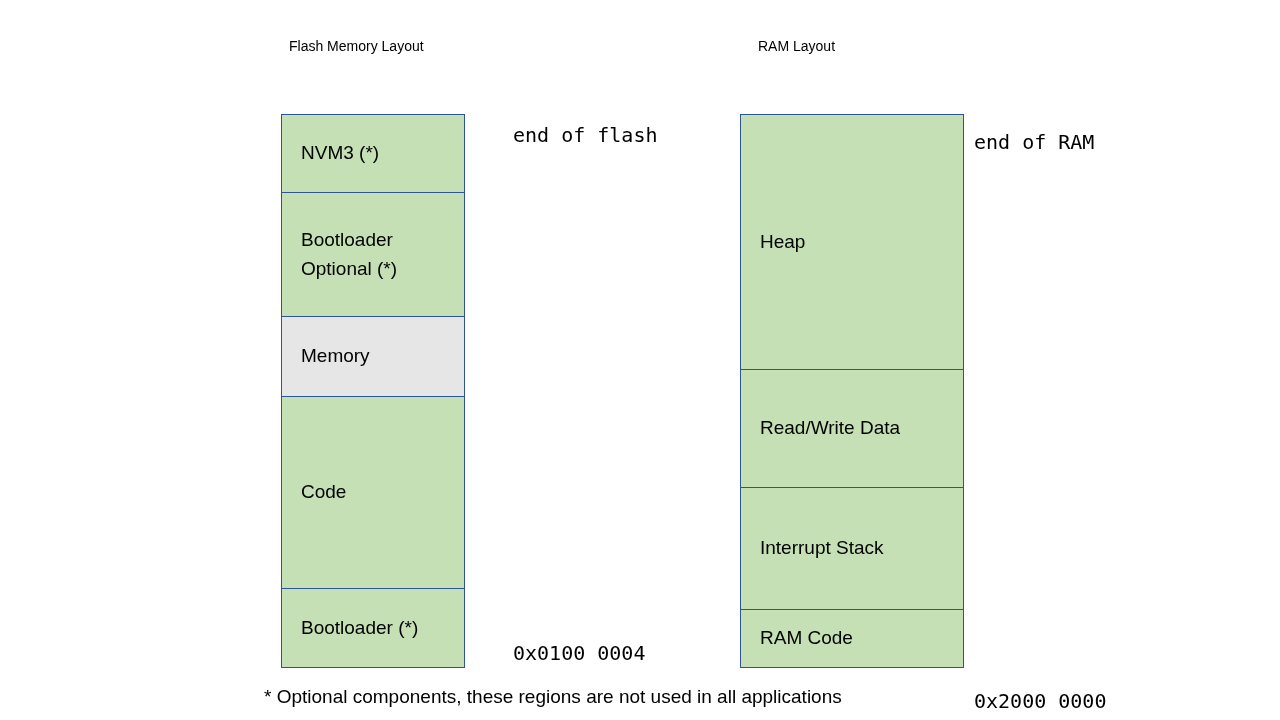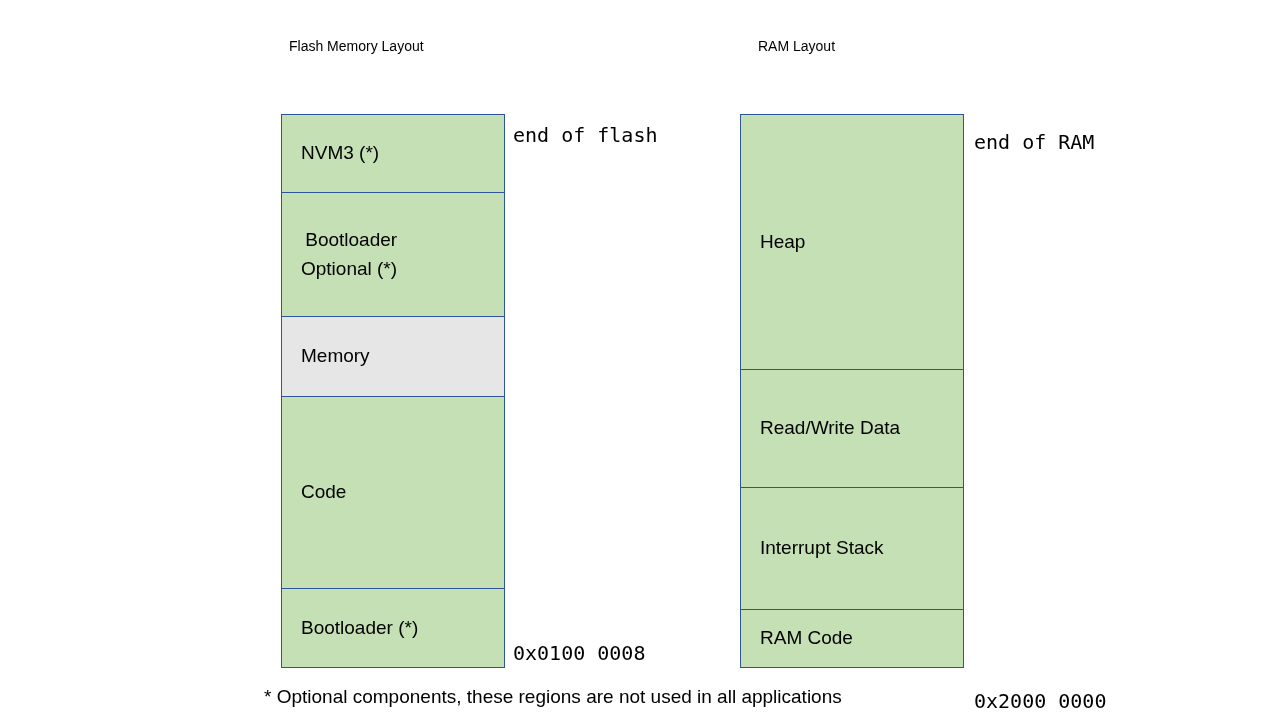--- a/index.html
+++ b/index.html
@@ -25,21 +25,21 @@
     white-space: nowrap;
   }
   .flash-title { left: 289px; top: 38px; }
   .ram-title   { left: 758px; top: 38px; }
 
   .stack {
     border: 1.5px solid var(--border-blue, #2E5597);
     display: flex;
     flex-direction: column;
   }
-  .flash-stack { left: 281px; top: 114px; width: 224px; height: 554px; text-align: right; }
+  .flash-stack { left: 281px; top: 114px; width: 184px; height: 554px; }
   .ram-stack   { left: 740px; top: 114px; width: 224px; height: 554px; }
 
   .block {
     flex: none;
     display: flex;
     align-items: center;
     border-bottom: 1.5px solid var(--border-blue, #2E5597);
     background: var(--block-green, #C5E0B4);
   }
   .block:last-child { border-bottom: none; flex: 1; }
@@ -118,19 +118,19 @@
   <div class="block">
     <span class="block-label">Interrupt Stack</span>
   </div>
   <div class="block">
     <span class="block-label">RAM Code</span>
   </div>
 </div>
 
 <div class="abs mono end-flash-label">end of flash</div>
 
-<div class="abs mono flash-base-addr">0x0100 0008</div>
+<div class="abs mono flash-base-addr">0x0100 0004</div>
 
 <div class="abs mono end-ram-label">end of RAM</div>
 
 <div class="abs mono ram-base-addr">0x2000 0000</div>
 
 <div class="abs footnote">* Optional components, these regions are not used in all applications</div>
 
 </body></html>

